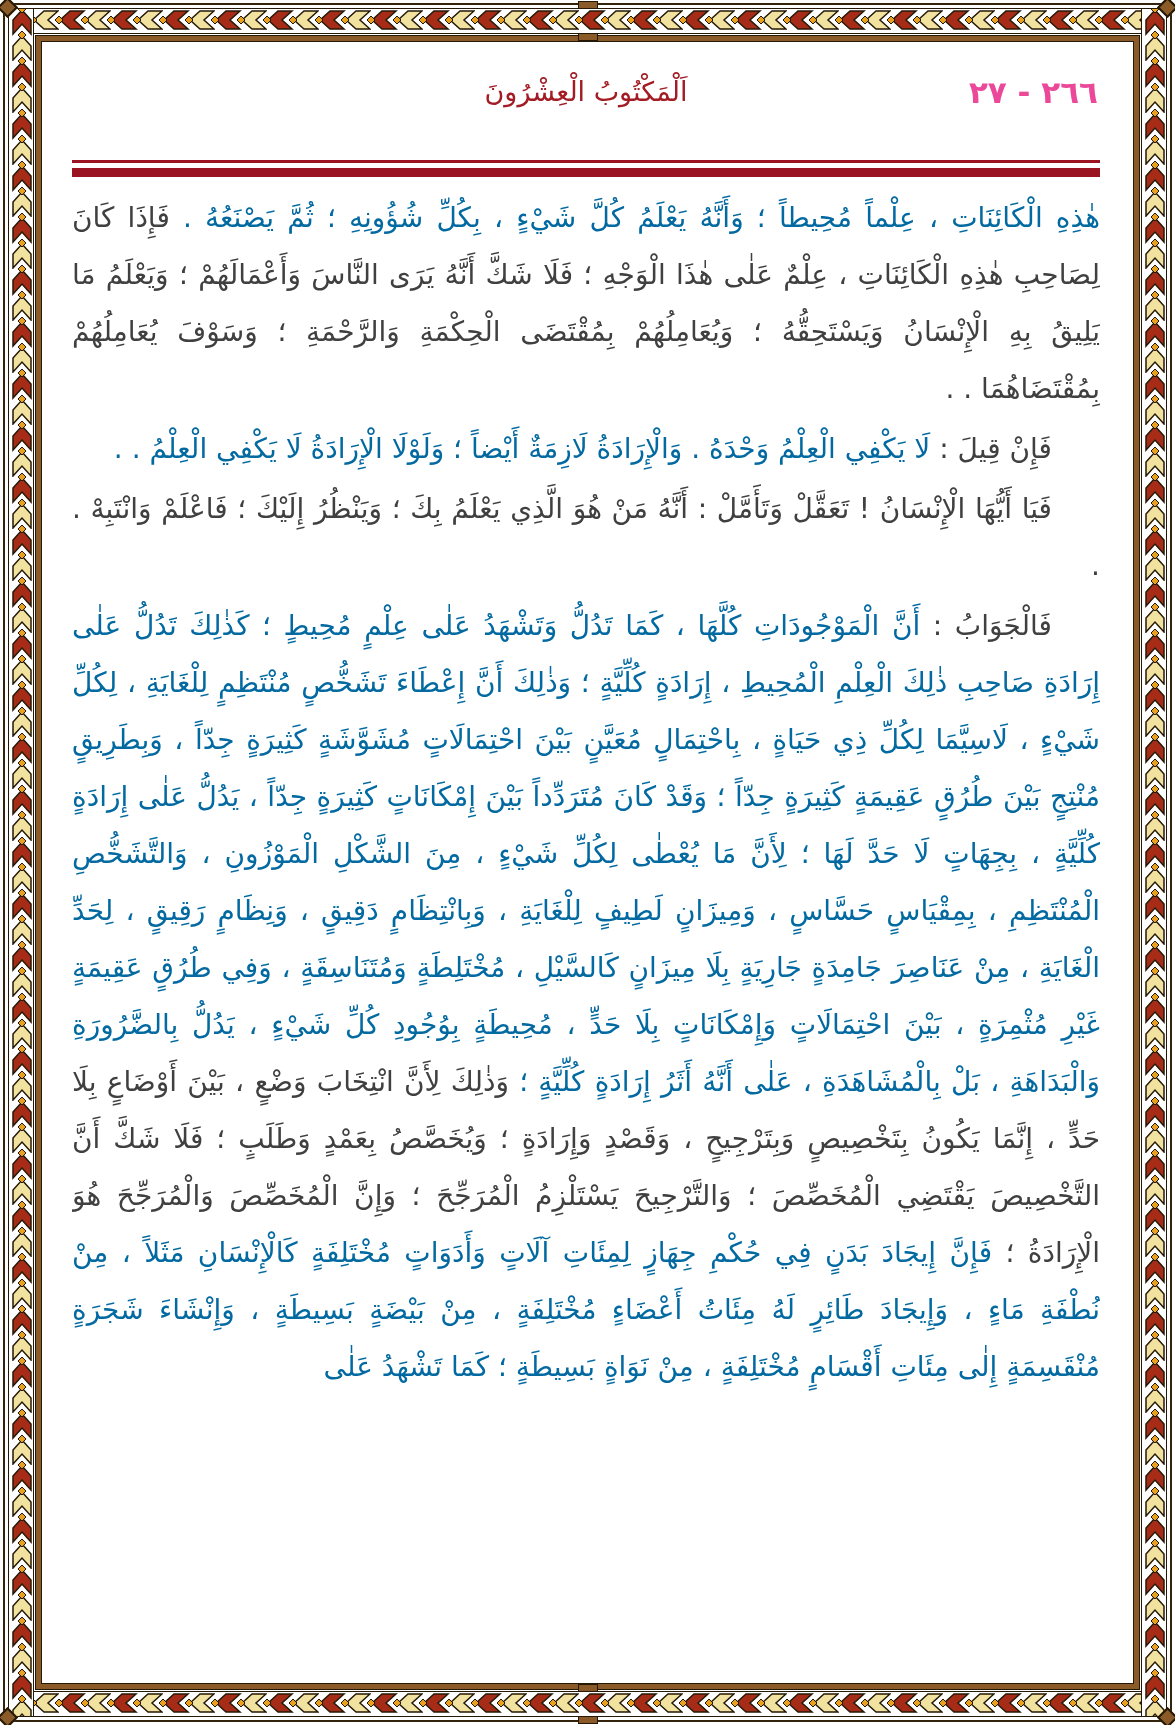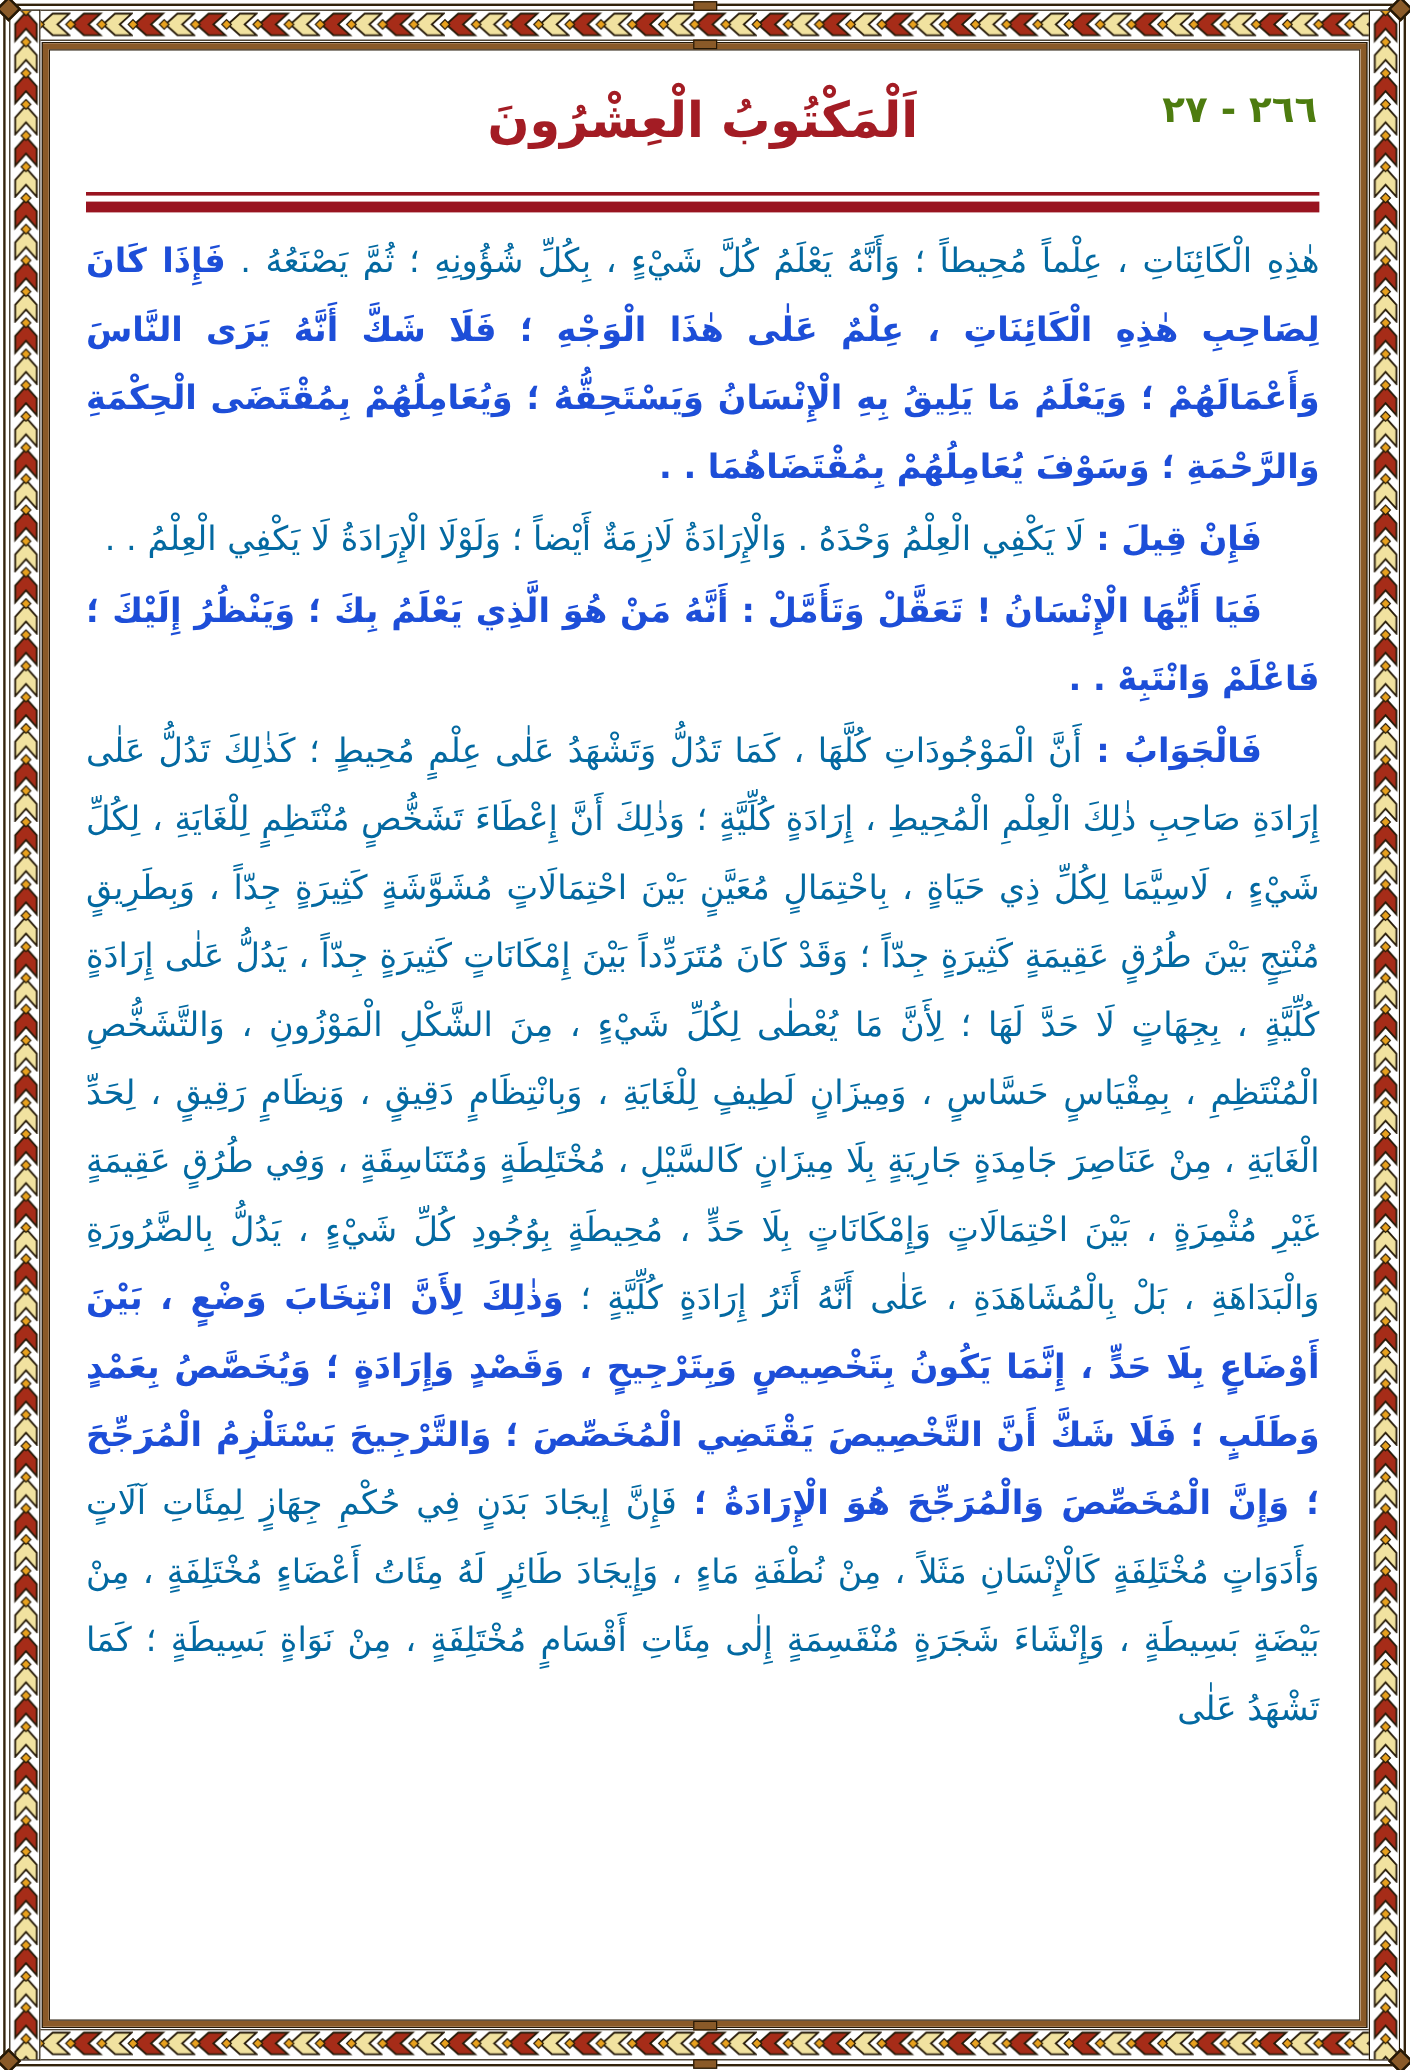--- a/index.html
+++ b/index.html
@@ -43,43 +43,43 @@
   
   .content {
     position:absolute;
     top:48px; bottom:48px; left:72px; right:75px;
     direction:rtl;
     overflow:hidden;
   }
   .header { position:relative; height:96px; }
   .page-number {
     position:absolute; left:4px; top:26px;   
-    font-size:31px; font-weight:bold; color:#4d7c0f; letter-spacing:2px;
+    font-size:31px; font-weight:bold; color:#ec4899; letter-spacing:2px;
   }
   
   .page-number { left:auto; right:2px; }
   .page-title {
     text-align:center; padding-top:28px;
-    font-size:41px; font-weight:bold; color:#a31c24;
+    font-size:27px; font-weight:normal; color:#a31c24;
   }
   .double-rule { margin-top:16px; }
   .rule-thin  { height:3px; background:#991420; }
   .rule-thick { height:9px; background:#991420; margin-top:5px; }
 
   .body-text {
     margin-top:12px;
     font-size:28px;
     line-height:57px;
     text-align:justify;
     color:#14100a;
   }
   .para { margin:0 0 3px 0; }
   .para.indent { text-indent:48px; }
   .seg-black { color:#0369a1; }
-  .seg-red { color:#1d4ed8; font-weight:bold; }
+  .seg-red { color:#404040; font-weight:normal; }
 </style>
 </head>
 <body>
 
 <div class="page">
 
   <div class="outer-line"></div>
 
   <div class="chain top">
     <svg width="1159" height="22" xmlns="http://www.w3.org/2000/svg">

